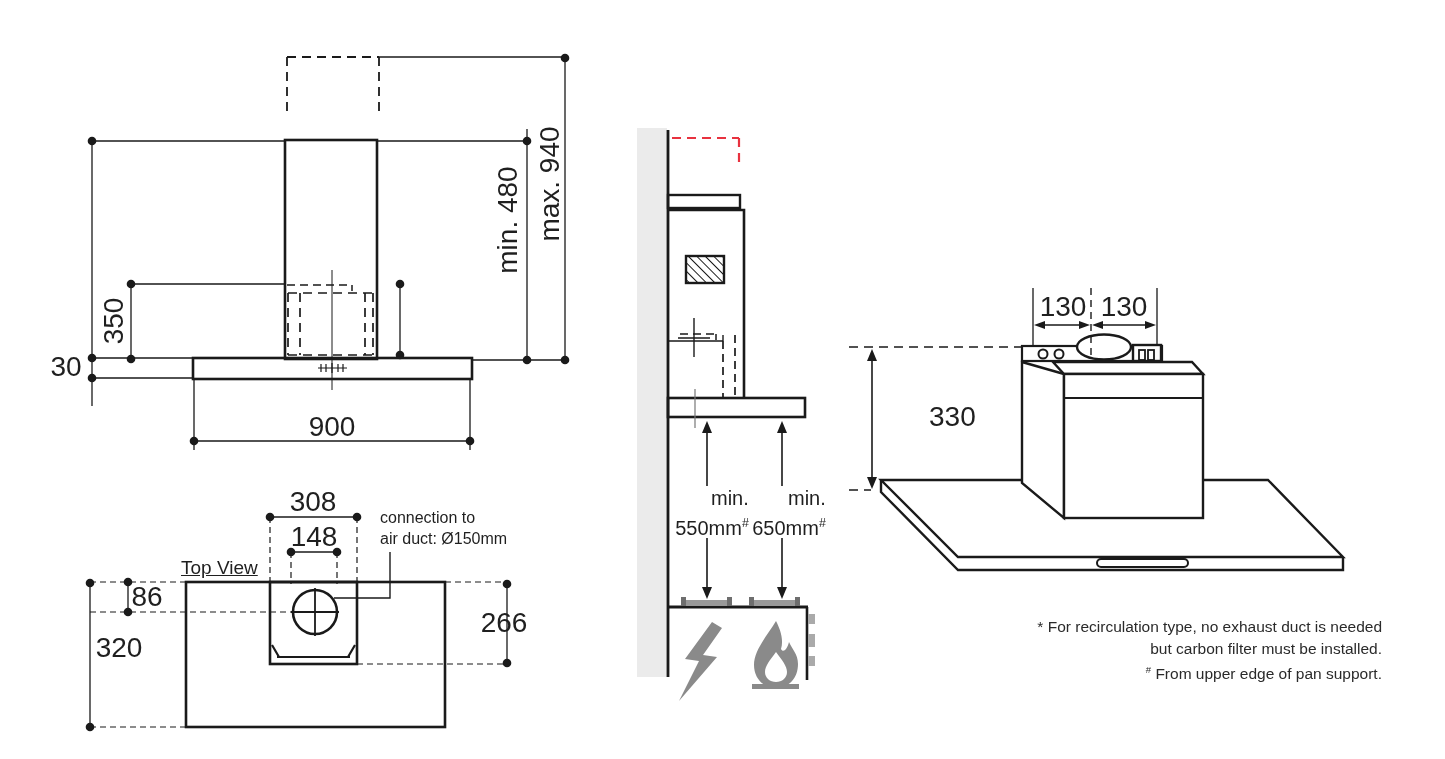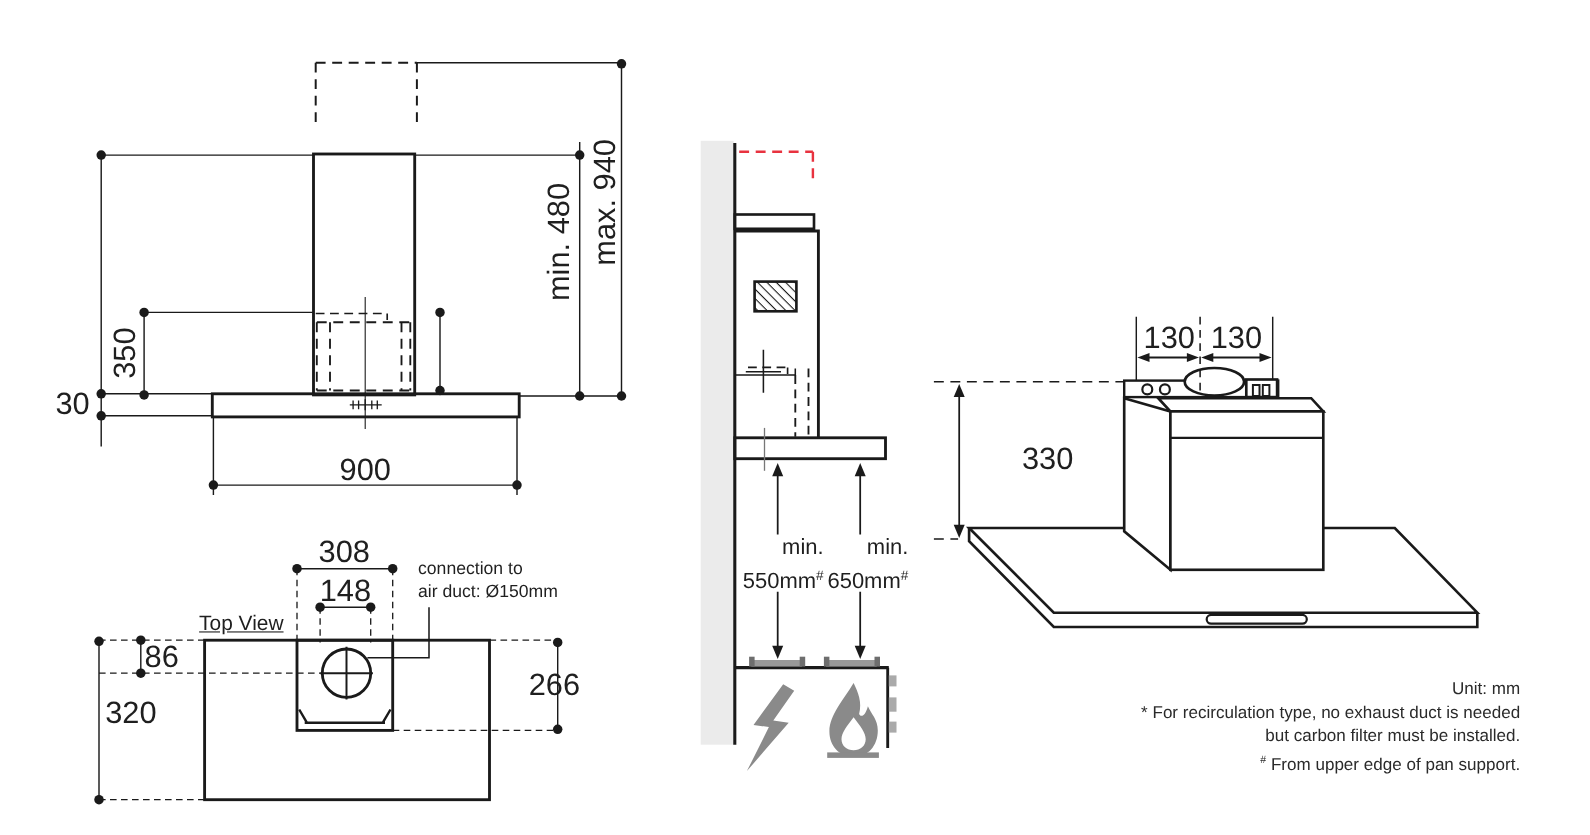--- a/index.html
+++ b/index.html
@@ -237,19 +237,18 @@
 <div class="clr" style="left:789px;top:486px;">
   <div>min.</div>
   <div><span>650mm</span><sup>#</sup></div>
 </div>
 
 <span class="lbl dim ctr" style="left:1063px;top:307px;">130</span>
 <span class="lbl dim ctr" style="left:1124px;top:307px;">130</span>
 <span class="lbl dim" style="left:885px;top:401px;margin-left:44px;">330</span>
 
 <div class="noteblock">
-  <div>Unit: mm</div>
   <div>* For recirculation type, no exhaust duct is needed</div>
   <div>but carbon filter must be installed.</div>
   <div><sup>#</sup> <span>From upper edge of pan support.</span></div>
 </div>
 
 </div>
 
 </body></html>

